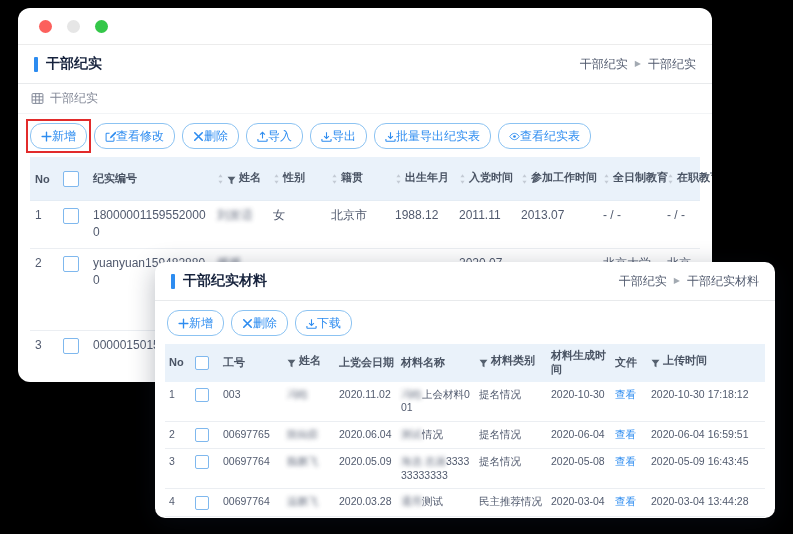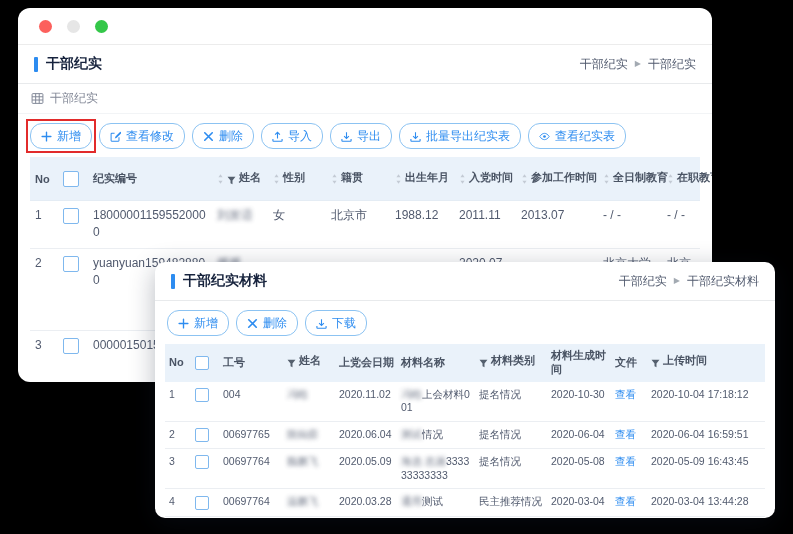--- a/index.html
+++ b/index.html
@@ -19,21 +19,21 @@
   .tbar{width:4px;height:15px;background:var(--primary);border-radius:1px;margin-right:8px;flex:none;}
   .ptitle{font-size:14px;font-weight:bold;color:#17233d;}
   .crumbs{margin-left:auto;font-size:12px;color:#515a6e;display:flex;align-items:center;gap:7px;}
   .crumb{cursor:pointer;}
   .crumb-sep{color:#a3aab2;font-size:8px;line-height:1;}
 
   .section-row{display:flex;align-items:center;gap:6px;height:29px;padding:0 13px;font-size:12px;color:#808695;border-bottom:1px solid #f2f4f6;}
   .section-row .icon svg{width:13px;height:13px;}
 
   .toolbar{display:flex;gap:7px;padding:9px 12px 8px 12px;}
-  .tb-btn{display:inline-flex;align-items:center;gap:5px;background:#fff;border:1px solid var(--button-border);
+  .tb-btn{display:inline-flex;align-items:center;background:#fff;border:1px solid var(--button-border);
           color:var(--primary);font-size:12px;padding:0 10px;height:26px;border-radius:12px;cursor:pointer;
           font-family:inherit;position:relative;white-space:nowrap;}
   .tb-btn .icon svg{width:11px;height:11px;display:block;}
   .tb-btn.annot::after{content:"";position:absolute;inset:-5px;border:2px solid var(--annotation-red);pointer-events:none;}
 
   .icon{display:inline-flex;color:inherit;}
 
   table{border-collapse:collapse;table-layout:fixed;font-size:12px;color:#515a6e;}
   .win-back table{width:670px;margin:0 12px;}
   .win-front table{width:600px;margin:0 10px;font-size:10.5px;}
@@ -385,28 +385,28 @@
                   </svg>
                 </span>
                 <span>上传时间</span>
               </span></th>
           </tr>
         </thead>
         <tbody>
           <tr>
             <td>1</td>
             <td><span class="cb"></span></td>
-            <td>004</td>
+            <td>003</td>
             <td><span class="blurred">冯晗</span></td>
             <td>2020.11.02</td>
             <td><span class="blurred">冯晗</span><span>上会材料001</span></td>
             <td>提名情况</td>
             <td>2020-10-30</td>
             <td><span class="link">查看</span></td>
-            <td>2020-10-04 17:18:12</td>
+            <td>2020-10-30 17:18:12</td>
           </tr>
           <tr>
             <td>2</td>
             <td><span class="cb"></span></td>
             <td>00697765</td>
             <td><span class="blurred">陈灿弈</span></td>
             <td>2020.06.04</td>
             <td><span class="blurred">测试</span><span>情况</span></td>
             <td>提名情况</td>
             <td>2020-06-04</td>

